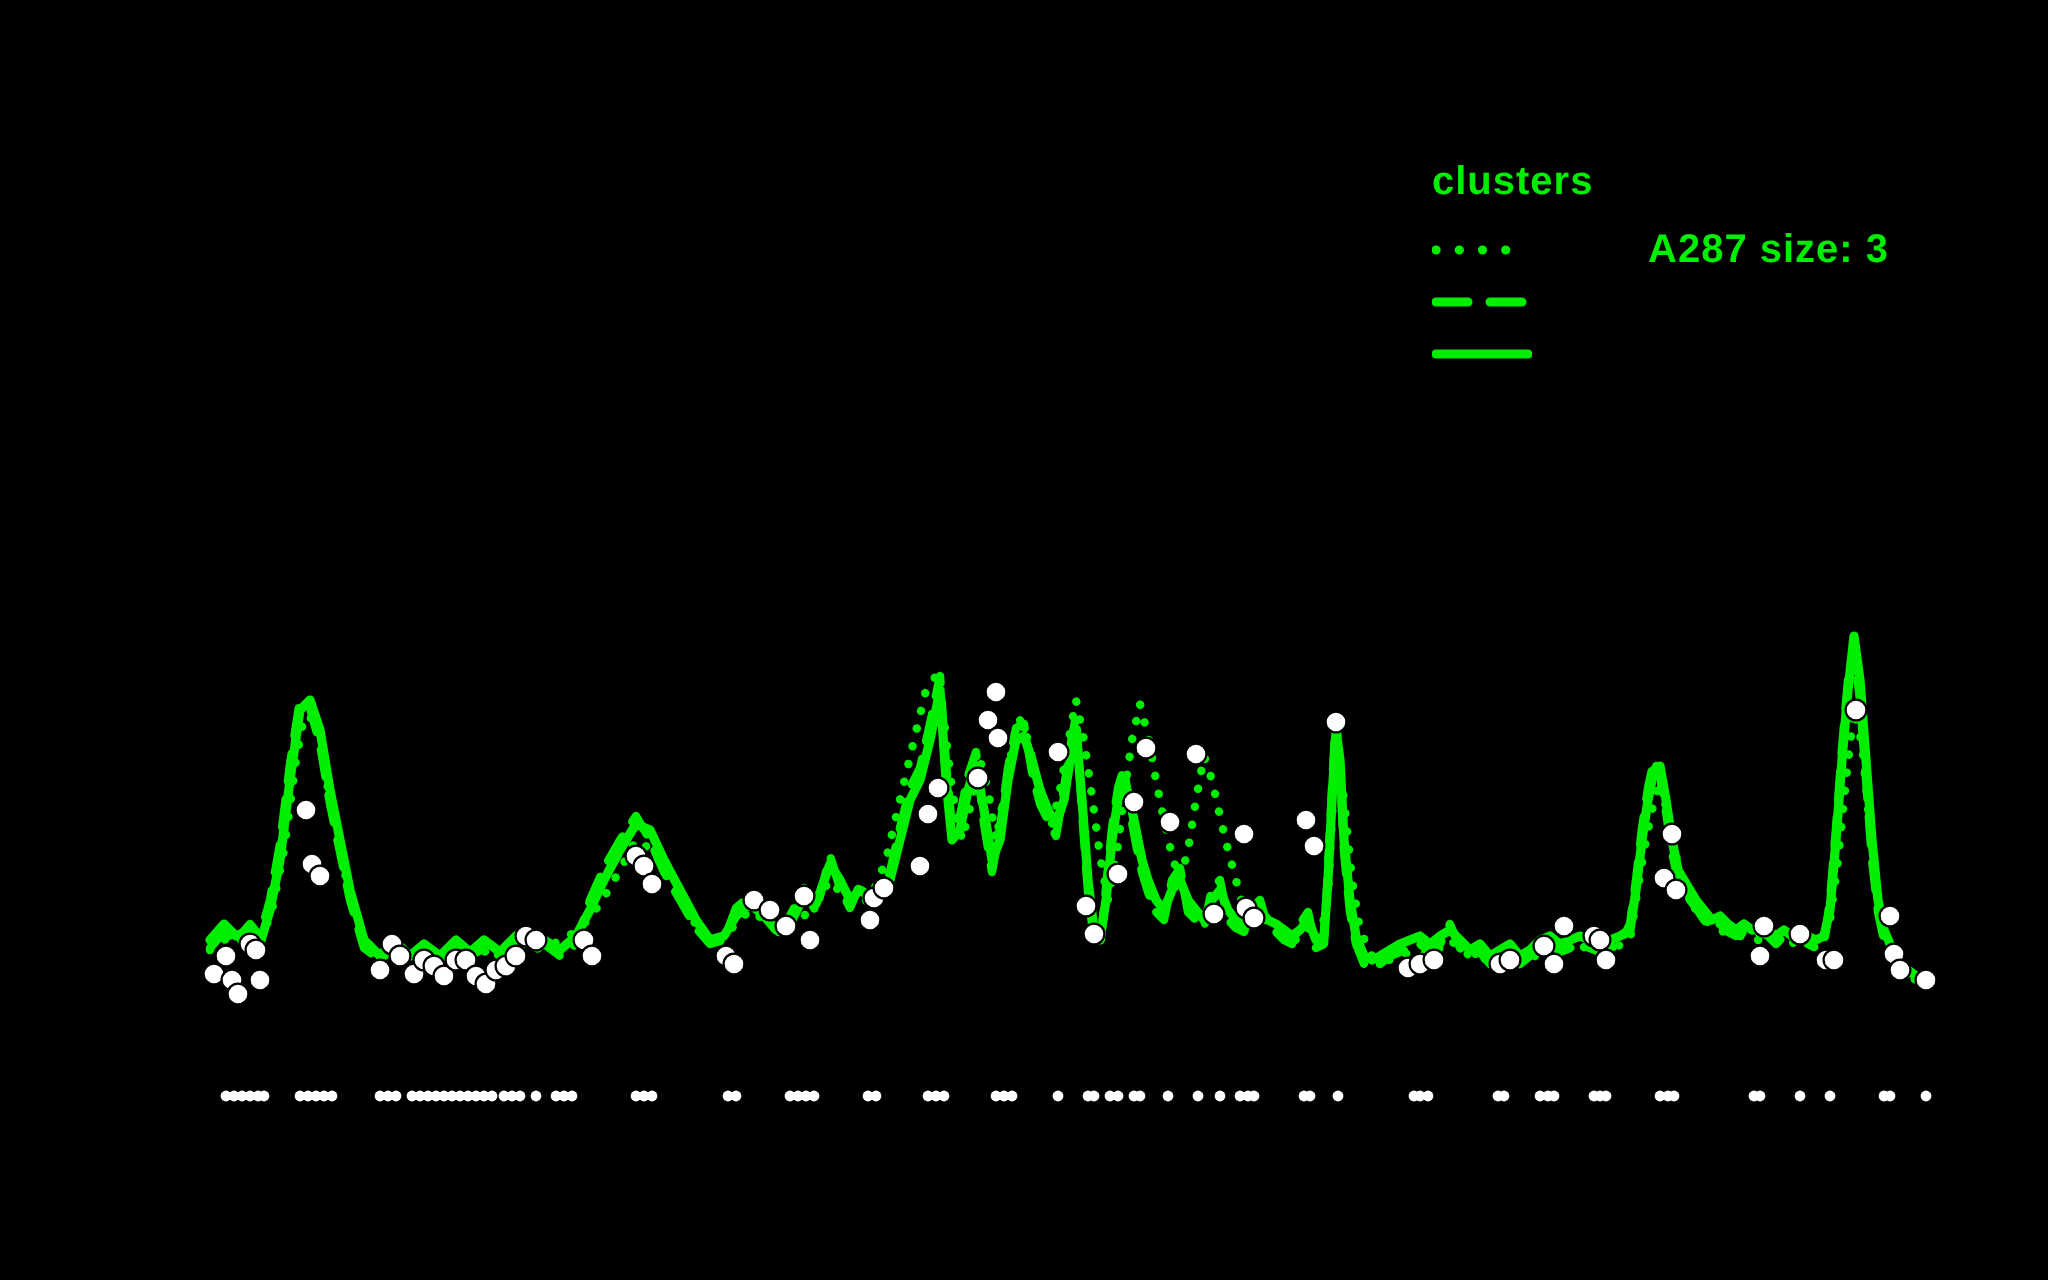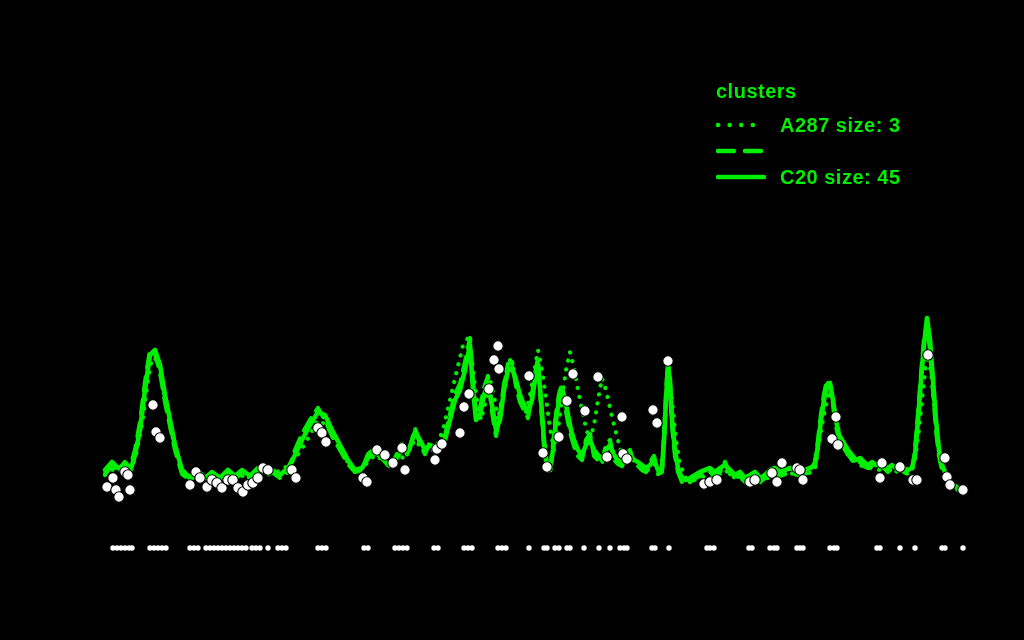--- a/index.html
+++ b/index.html
@@ -3,21 +3,21 @@
 <meta charset="utf-8">
 <style>
   html,body{margin:0;padding:0;background:#000;}
   .stage{position:relative;width:1024px;height:640px;background:#b91c1c;overflow:hidden;
          font-family:"Liberation Sans", sans-serif;}
   .plot-svg{position:absolute;left:0;top:0;}
   .legend{position:absolute;left:716px;top:80px;}
   .legend-title{font:bold 20px "Liberation Sans", sans-serif;margin-bottom:9px;letter-spacing:0.5px;}
   .legend-row{display:flex;align-items:center;height:26px;}
   .legend-key{width:50px;height:10px;margin-right:14px;flex:0 0 auto;}
-  .legend-label{font:bold 20px "Liberation Sans", sans-serif;white-space:nowrap;letter-spacing:0.5px;}
+  .legend-label{font:bold 20px "Liberation Sans", sans-serif;white-space:nowrap;letter-spacing:0.5px;margin-left:44px;}
 </style>
 </head>
 <body>
 
 <div class="stage">
   <svg class="plot-svg" width="1024" height="640" viewBox="0 0 1024 640">
       <rect x="0" y="0" width="1024" height="640" fill="#000000"></rect>
       <path d="M105 475 L115 468 L125 472 L135 460 L142 425 L148 380 L152 358 L158 360 L165 400 L172 435 L180 465 L188 478 L198 480 L210 478 L222 476 L234 480 L246 474 L258 476 L270 474 L282 470 L292 462 L300 452 L310 435 L318 420 L326 425 L335 440 L345 458 L355 472 L365 465 L375 455 L385 462 L395 465 L405 455 L415 440 L425 452 L435 450 L443 430 L450 400 L457 370 L463 345 L468 338 L472 360 L476 395 L481 420 L486 400 L490 380 L494 395 L498 420 L502 398 L506 375 L510 360 L514 370 L518 388 L522 400 L526 412 L530 395 L534 372 L538 350 L542 370 L546 398 L550 428 L554 450 L558 430 L562 398 L566 370 L570 352 L574 368 L578 390 L582 410 L586 428 L590 440 L594 425 L598 400 L602 378 L606 390 L610 408 L614 425 L618 440 L622 455 L626 448 L630 458 L636 462 L642 466 L648 470 L654 464 L660 470 L664 448 L668 370 L672 400 L676 440 L680 465 L686 478 L695 480 L705 476 L715 478 L725 470 L735 478 L745 480 L755 476 L765 480 L775 472 L785 475 L795 473 L805 475 L815 470 L818 450 L822 425 L826 405 L830 390 L834 408 L838 428 L842 445 L848 455 L855 462 L862 466 L870 468 L878 470 L886 470 L894 470 L902 470 L910 472 L915 460 L919 430 L923 390 L927 355 L931 372 L935 415 L939 450 L943 470 L947 480 L952 486 L958 490 L963 493" fill="none" stroke="#00ee00" stroke-width="4.2" stroke-linecap="round" stroke-linejoin="round" stroke-dasharray="0.1,9"></path>
       <path d="M105 474 L112 466 L118 470 L125 462 L130 468 L135 450 L140 422 L145 382 L150 350 L155 354 L160 372 L165 402 L170 426 L175 450 L182 474 L190 480 L197 474 L205 480 L212 474 L220 480 L228 474 L235 478 L242 474 L250 478 L258 472 L265 476 L272 472 L280 478 L288 472 L295 450 L302 434 L310 420 L318 408 L325 420 L332 436 L340 450 L348 464 L355 472 L362 470 L368 454 L375 448 L382 454 L388 468 L395 458 L402 444 L408 456 L415 428 L420 444 L425 454 L430 442 L435 452 L440 442 L445 436 L450 414 L455 394 L460 384 L465 362 L470 338 L473 382 L476 414 L480 408 L484 388 L488 376 L492 412 L496 436 L500 414 L504 384 L508 364 L512 362 L516 386 L520 402 L524 410 L528 418 L532 394 L535 374 L538 358 L541 406 L544 446 L547 470 L550 474 L553 444 L556 414 L559 394 L562 384 L565 406 L568 422 L571 436 L574 446 L578 456 L582 460 L586 440 L590 434 L594 456 L598 460 L602 464 L606 444 L610 440 L614 460 L618 464 L622 466 L626 454 L630 450 L634 464 L638 466 L642 470 L646 472 L650 462 L654 456 L658 474 L662 472 L664 434 L666 394 L668 358 L670 386 L672 426 L675 456 L678 472 L682 482 L686 484 L690 482 L695 478 L700 476 L705 474 L710 472 L715 476 L720 472 L725 462 L730 474 L735 478 L740 476 L745 482 L750 478 L755 476 L760 482 L765 478 L770 474 L775 472 L780 476 L785 474 L790 472 L795 474 L800 476 L805 474 L810 472 L815 462 L818 440 L821 414 L824 394 L827 380 L830 388 L833 406 L836 426 L839 440 L842 444 L845 450 L848 454 L852 460 L856 464 L860 462 L864 466 L868 468 L872 466 L876 468 L880 466 L884 468 L888 472 L892 468 L896 472 L900 468 L904 472 L908 474 L912 472 L915 450 L918 414 L921 374 L924 340 L927 324 L930 350 L933 390 L936 430 L939 456 L942 470 L945 476 L948 482 L951 486 L954 488 L958 490 L962 492" fill="none" stroke="#00ee00" stroke-width="4.2" stroke-linecap="round" stroke-linejoin="round" stroke-dasharray="14,9"></path>
       <path d="M105 470 L112 462 L118 468 L125 465 L130 472 L135 455 L140 430 L145 390 L150 355 L155 350 L160 365 L165 395 L170 420 L175 445 L182 470 L190 478 L197 470 L205 478 L212 472 L220 478 L228 470 L235 476 L242 470 L250 476 L258 468 L265 472 L272 470 L280 475 L288 468 L295 455 L302 440 L310 425 L318 412 L325 415 L332 430 L340 445 L348 460 L355 470 L362 468 L368 458 L375 452 L382 458 L388 465 L395 462 L402 448 L408 452 L415 432 L420 440 L425 450 L430 445 L435 448 L440 445 L445 440 L450 420 L455 400 L460 390 L465 370 L470 345 L473 390 L476 420 L480 415 L484 395 L488 383 L492 405 L496 430 L500 420 L504 390 L508 370 L512 368 L516 380 L520 395 L524 405 L528 412 L532 400 L535 380 L538 365 L541 400 L544 440 L547 465 L550 470 L553 450 L556 420 L559 400 L562 390 L565 400 L568 415 L571 430 L574 440 L578 450 L582 455 L586 445 L590 440 L594 450 L598 455 L602 460 L606 450 L610 445 L614 455 L618 460 L622 462 L626 458 L630 455 L634 460 L638 462 L642 465 L646 468 L650 465 L654 460 L658 470 L662 468 L664 440 L666 400 L668 365 L670 380 L672 420 L675 450 L678 468 L682 478 L686 480 L690 478 L695 475 L700 472 L705 470 L710 468 L715 472 L720 468 L725 465 L730 470 L735 475 L740 472 L745 478 L750 475 L755 472 L760 478 L765 475 L770 470 L775 468 L780 472 L785 470 L790 468 L795 470 L800 472 L805 470 L810 468 L815 465 L818 445 L821 420 L824 400 L827 385 L830 383 L833 400 L836 420 L839 435 L842 440 L845 445 L848 450 L852 455 L856 460 L860 458 L864 462 L868 465 L872 462 L876 465 L880 462 L884 465 L888 468 L892 465 L896 468 L900 465 L904 468 L908 470 L912 468 L915 455 L918 420 L921 380 L924 345 L927 318 L930 340 L933 380 L936 420 L939 450 L942 465 L945 472 L948 478 L951 482 L954 485 L958 488 L962 490" fill="none" stroke="#00ee00" stroke-width="4.6" stroke-linecap="round" stroke-linejoin="round"></path>
@@ -209,16 +209,15 @@
     <div class="legend-row">
       <svg class="legend-key" viewBox="0 0 50 10">
         <line x1="2" y1="5" x2="48" y2="5" stroke="#00ee00" stroke-width="4.5" stroke-linecap="round" stroke-dasharray="16,11"></line>
       </svg>
     </div>
 
     <div class="legend-row">
       <svg class="legend-key" viewBox="0 0 50 10">
         <line x1="2" y1="5" x2="48" y2="5" stroke="#00ee00" stroke-width="4.5" stroke-linecap="round"></line>
       </svg>
-      <span class="legend-label" style="color: rgb(0, 238, 0);">C20 size: 45</span>
     </div>
   </div>
 </div>
 
 </body></html>

